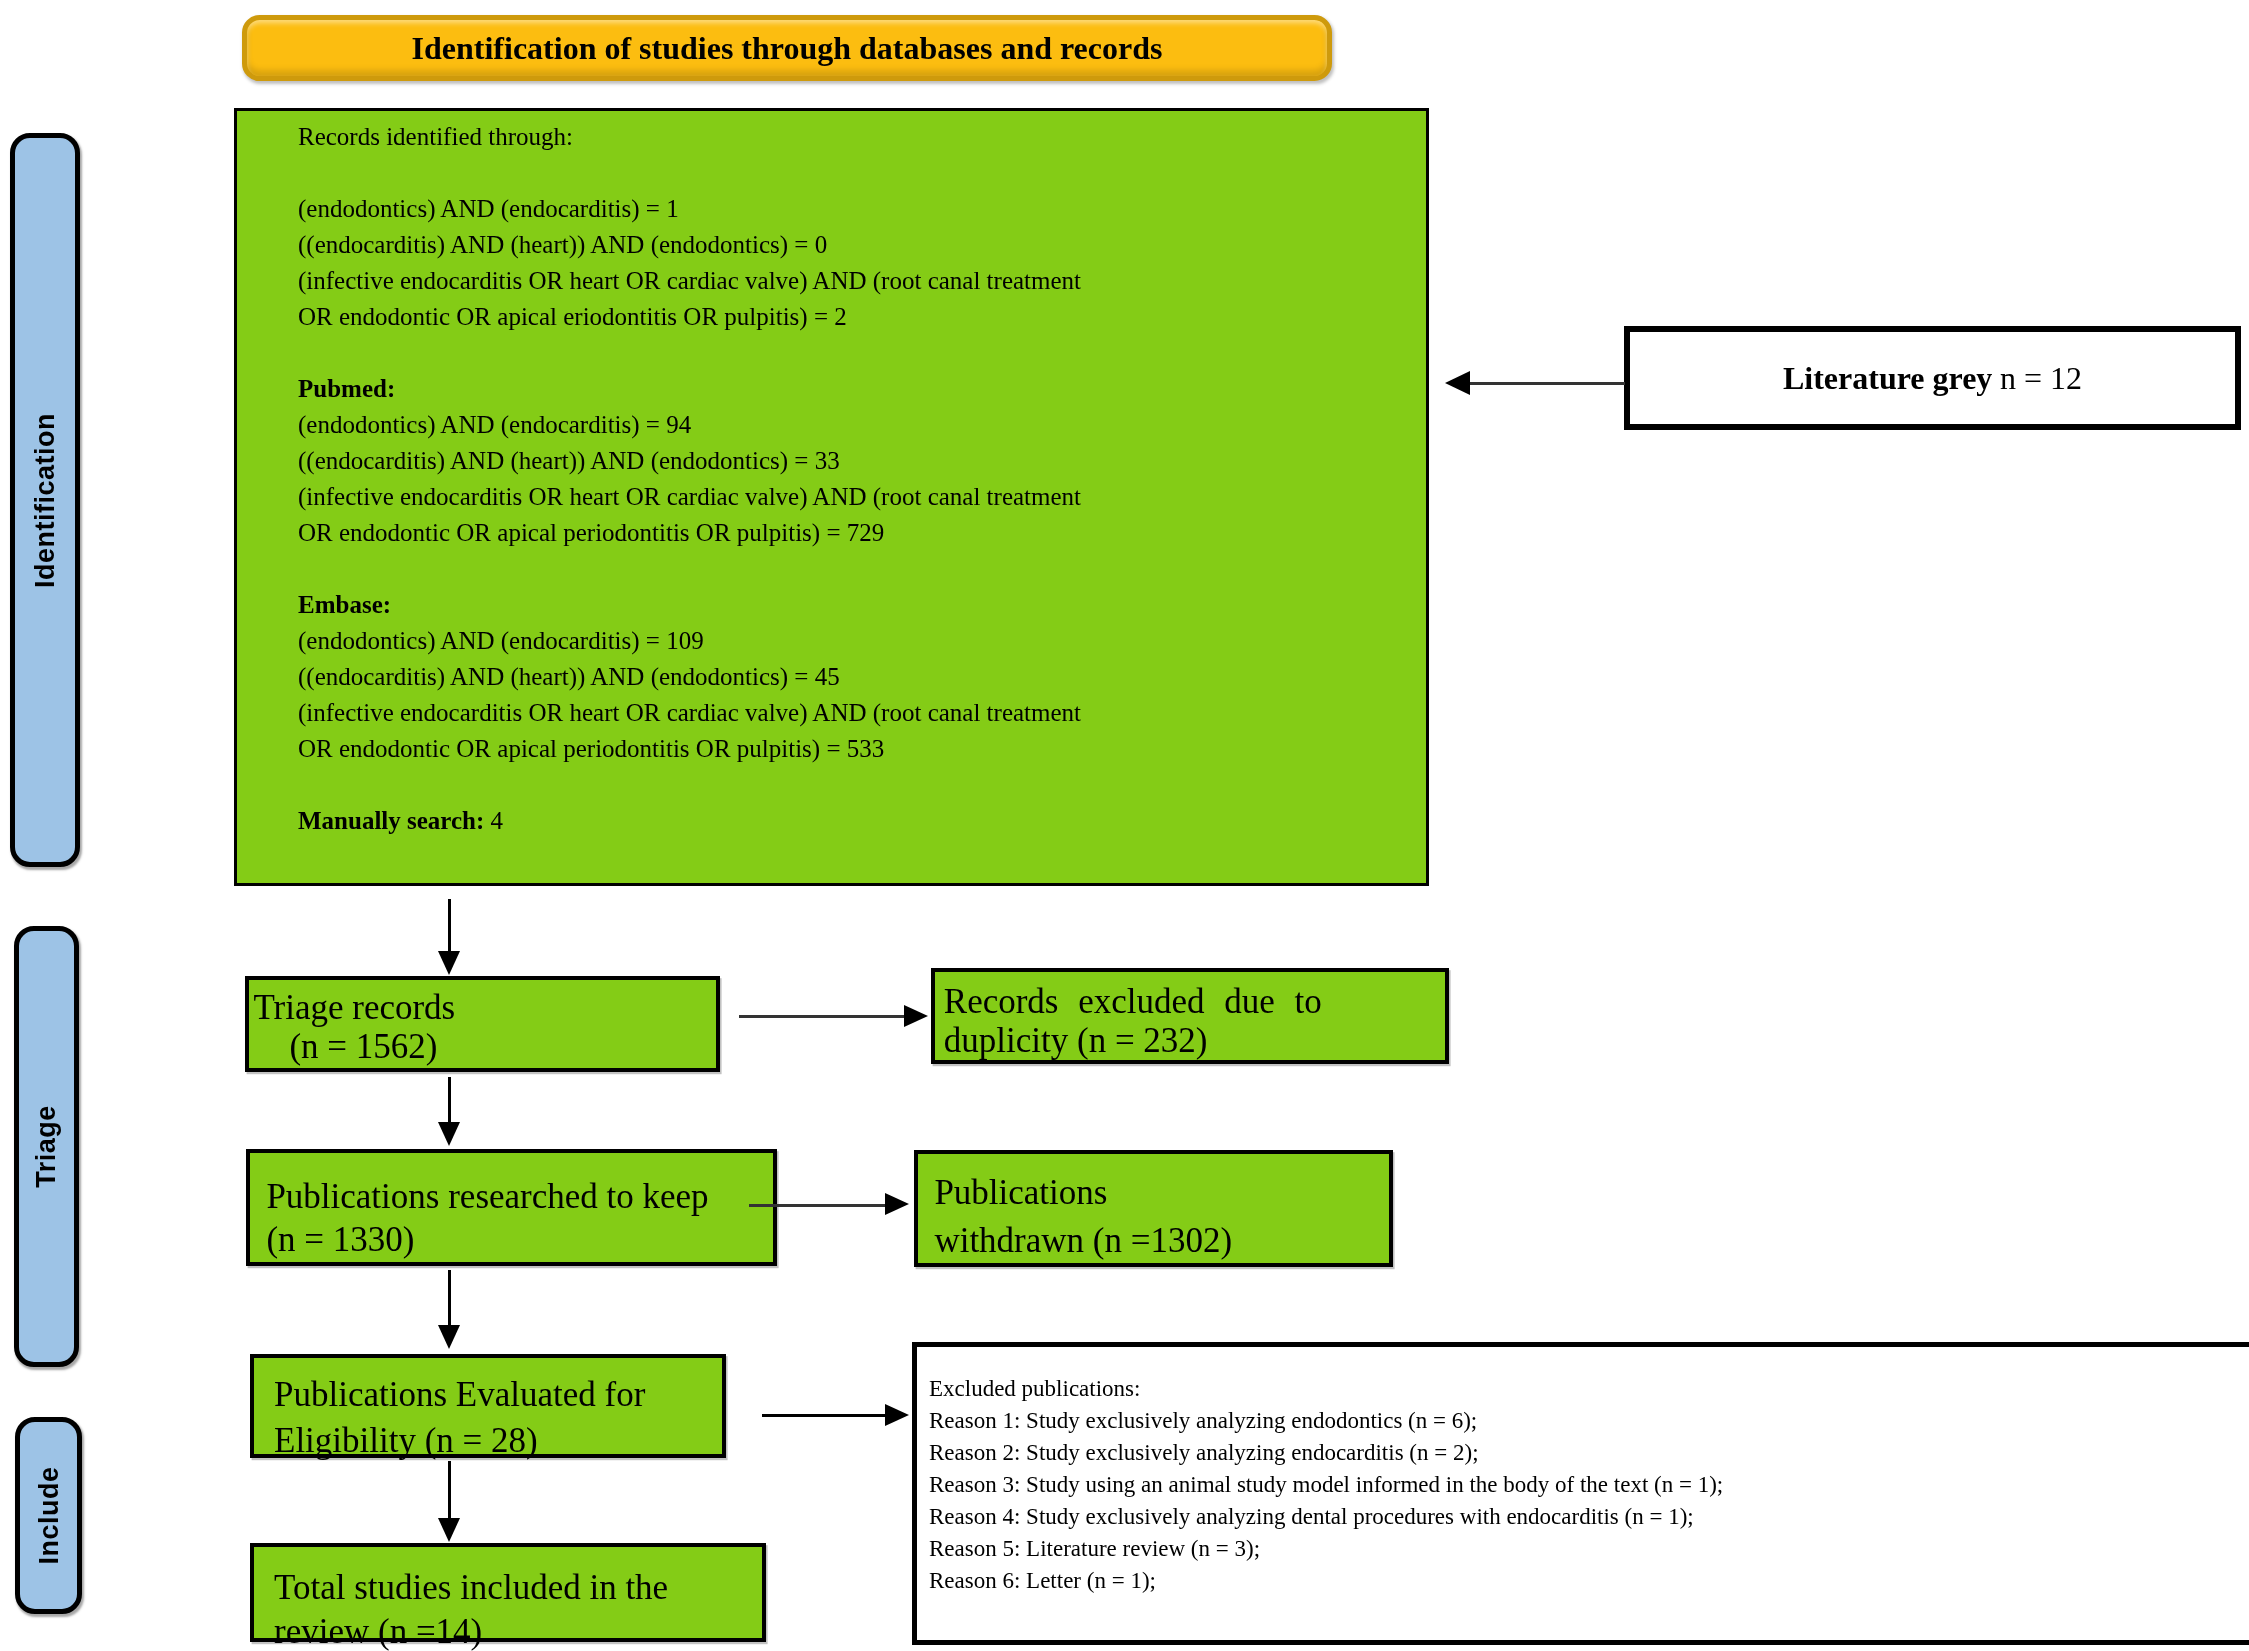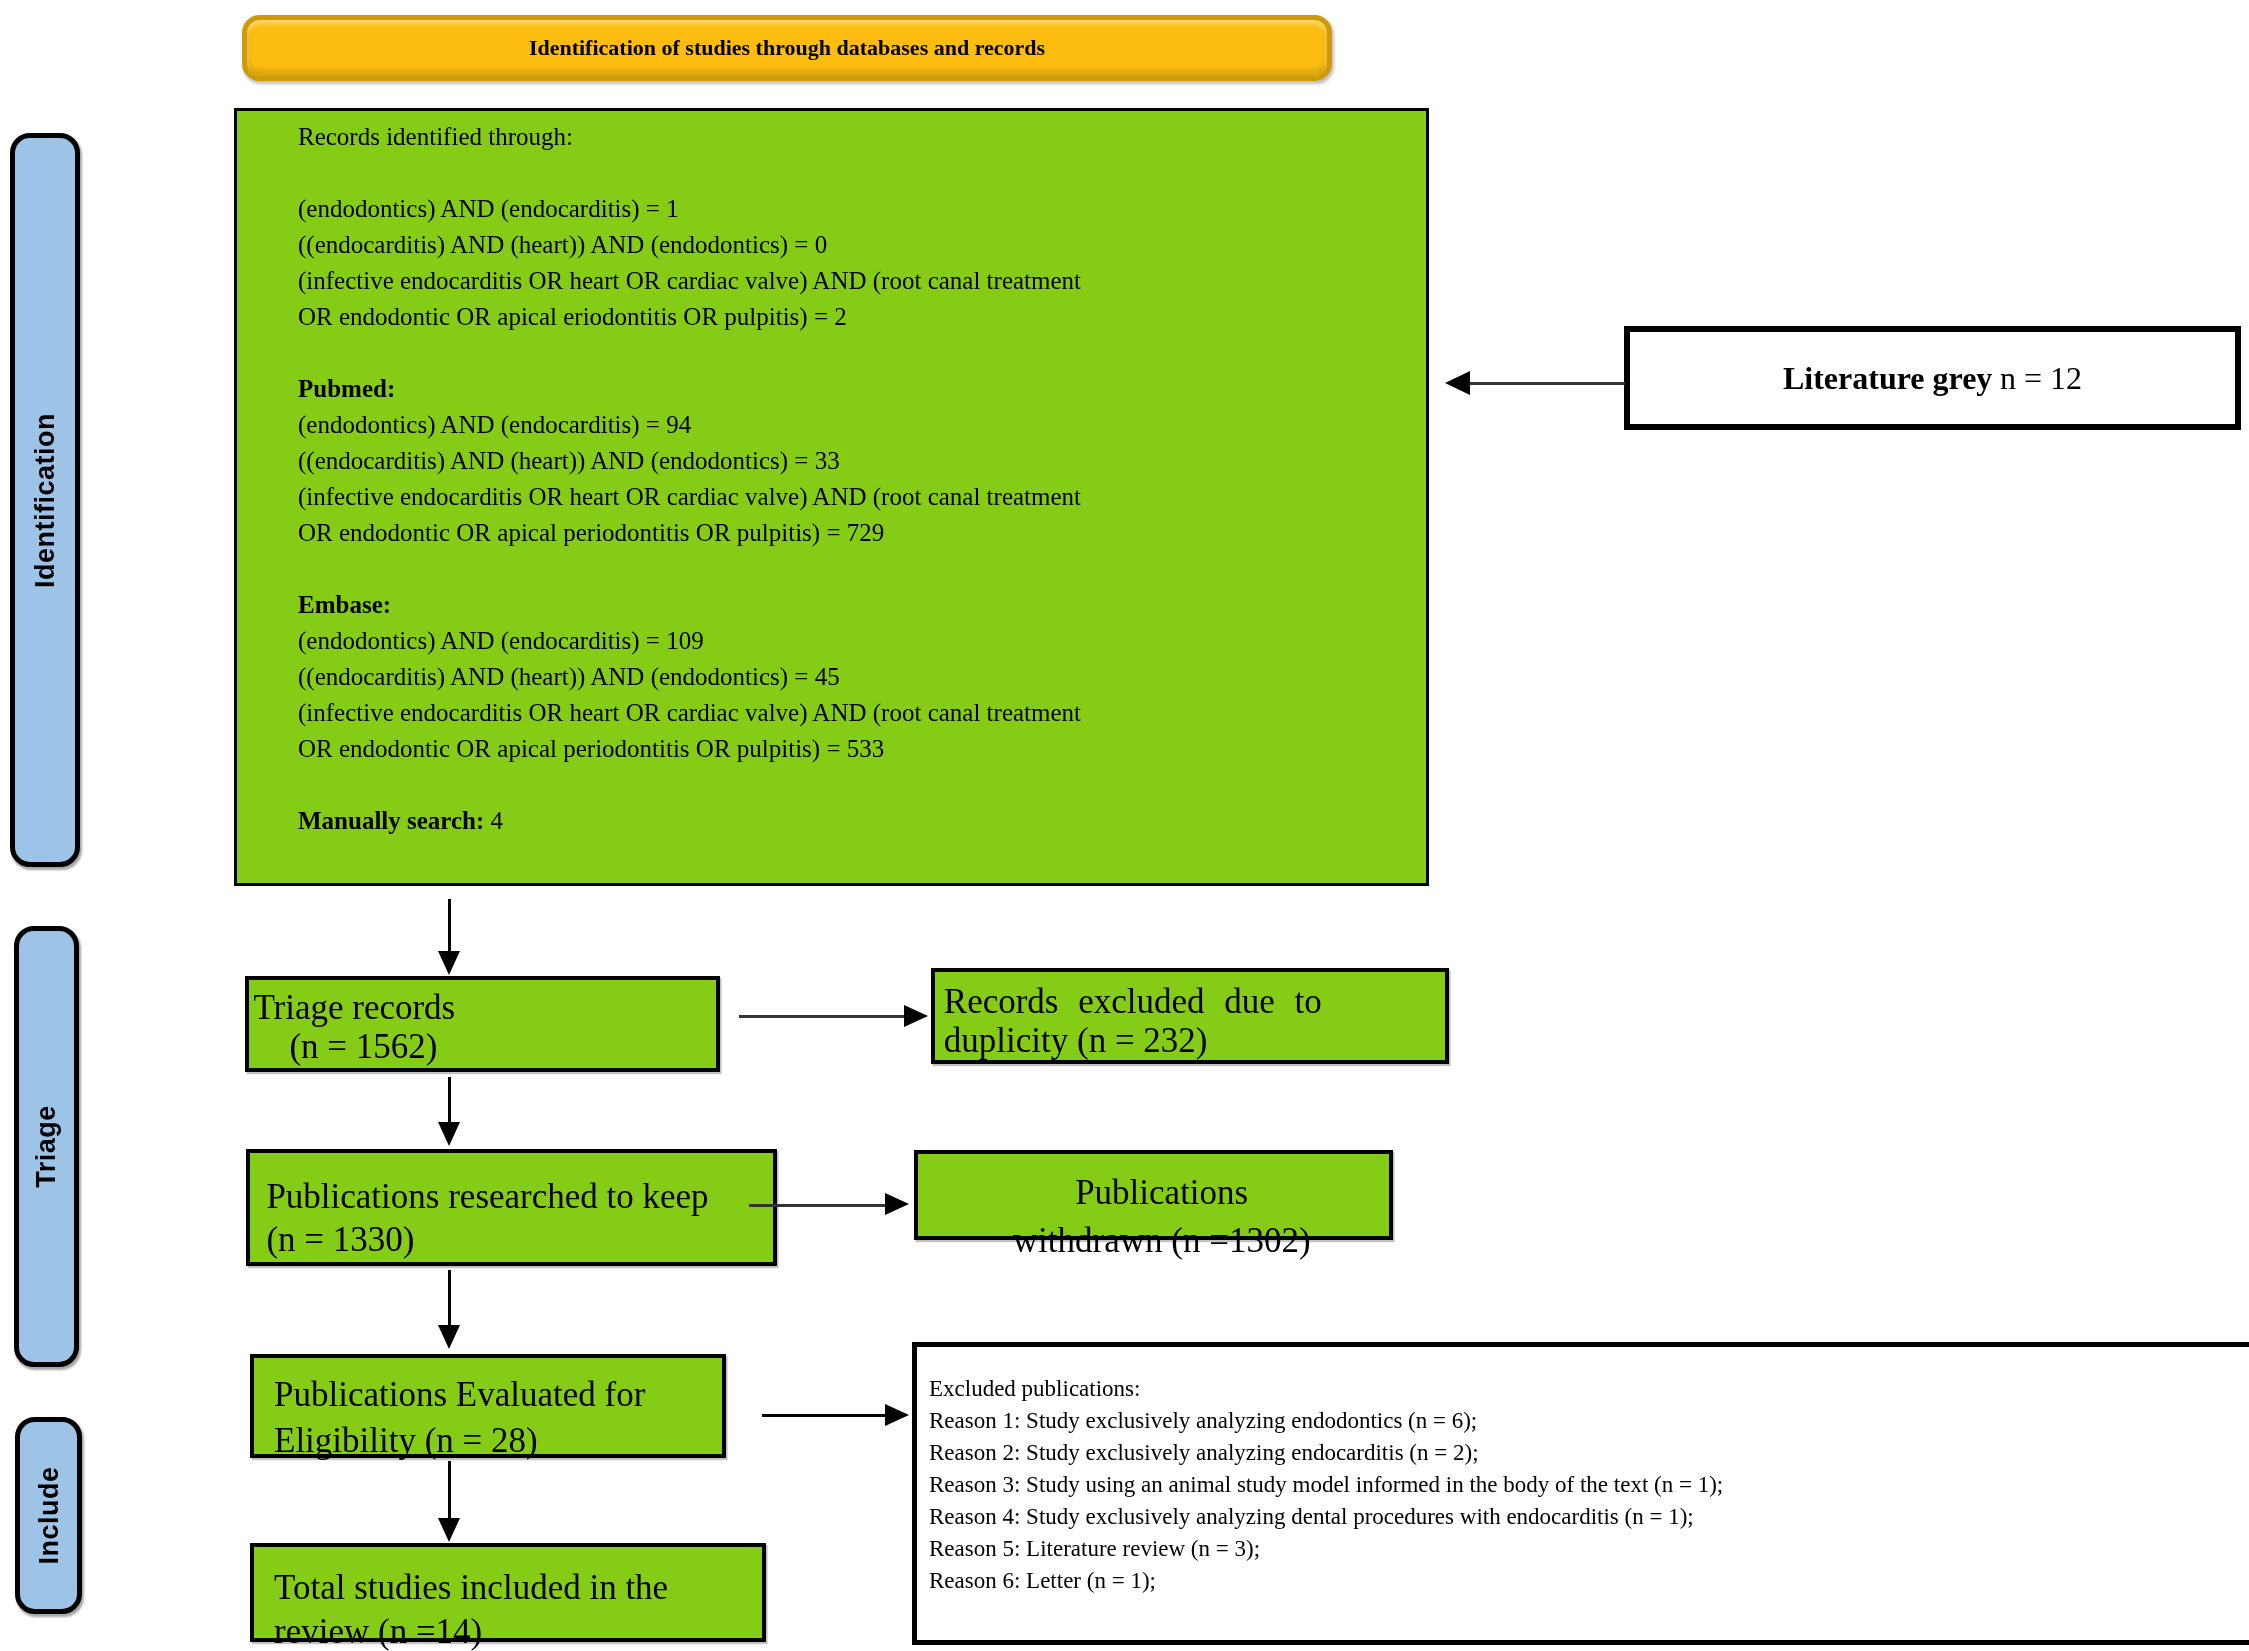--- a/index.html
+++ b/index.html
@@ -22,21 +22,21 @@
     background: #FCBD10;
     border: 5px solid #CE9A0C;
     border-radius: 17.5px;
     display: flex;
     align-items: center;
     justify-content: center;
     box-shadow: inset 0 3.3px 5.5px rgba(255,255,255,0.45), inset 0 -5.5px 6.6px rgba(0,0,0,0.15), 1.1px 2.2px 3.3px rgba(0,0,0,0.25);
   }
   .title-box span {
     font-weight: bold;
-    font-size: 22px;
+    font-size: 32px;
     white-space: nowrap;
   }
 
   
   .stage {
     background: #9DC3E6;
     border: 5.5px solid #000;
     border-radius: 20px;
     display: flex;
     align-items: center;
@@ -184,21 +184,21 @@
   <div class="abs head-down" style="left:438px; top:1122px;"></div>
 
   <div class="abs fbox t48" style="left:246px; top:1149px; width:531px; height:117px; padding:22px 0 0 16.4px; line-height:43px;">
     <p>Publications researched to keep</p>
     <p>(n = 1330)</p>
   </div>
 
   <div class="abs hline" style="left:749px; top:1204px; width:137px; background:#333;"></div>
   <div class="abs head-right" style="left:885px; top:1193px;"></div>
 
-  <div class="abs fbox t48" style="left:914px; top:1150px; width:479px; height:90px; padding:15.3px 0 0 16.4px; line-height:48px;text-align:center;">
+  <div class="abs fbox t48" style="left:914px; top:1150px; width:479px; height:117px; padding:15.3px 0 0 16.4px; line-height:48px;">
     <p>Publications</p>
     <p>withdrawn (n =1302)</p>
   </div>
 
   <div class="abs vline" style="left:448px; top:1270px; height:57px;"></div>
   <div class="abs head-down" style="left:438px; top:1325px;"></div>
 
   <div class="abs fbox t48" style="left:250px; top:1354px; width:476px; height:104px; padding:14.2px 0 0 20px; line-height:46px;">
     <p>Publications Evaluated for</p>
     <p>Eligibility (n = 28)</p>

